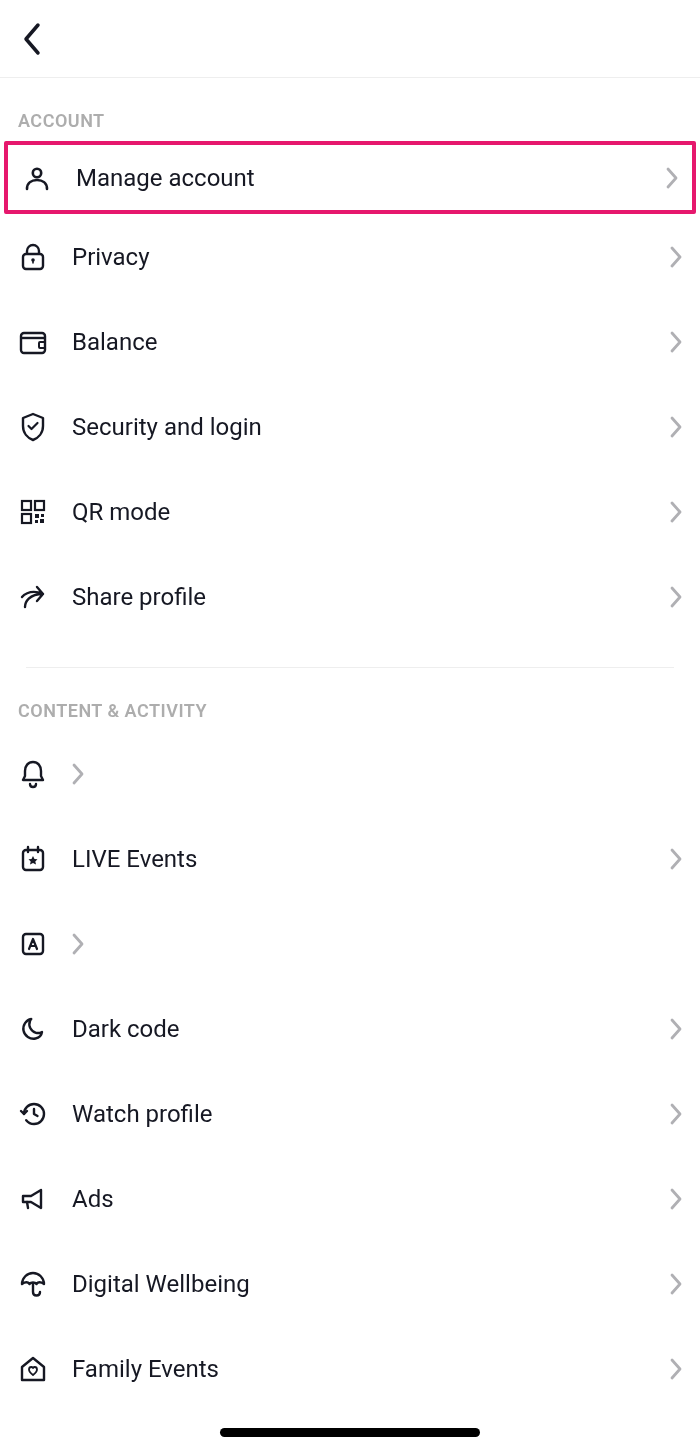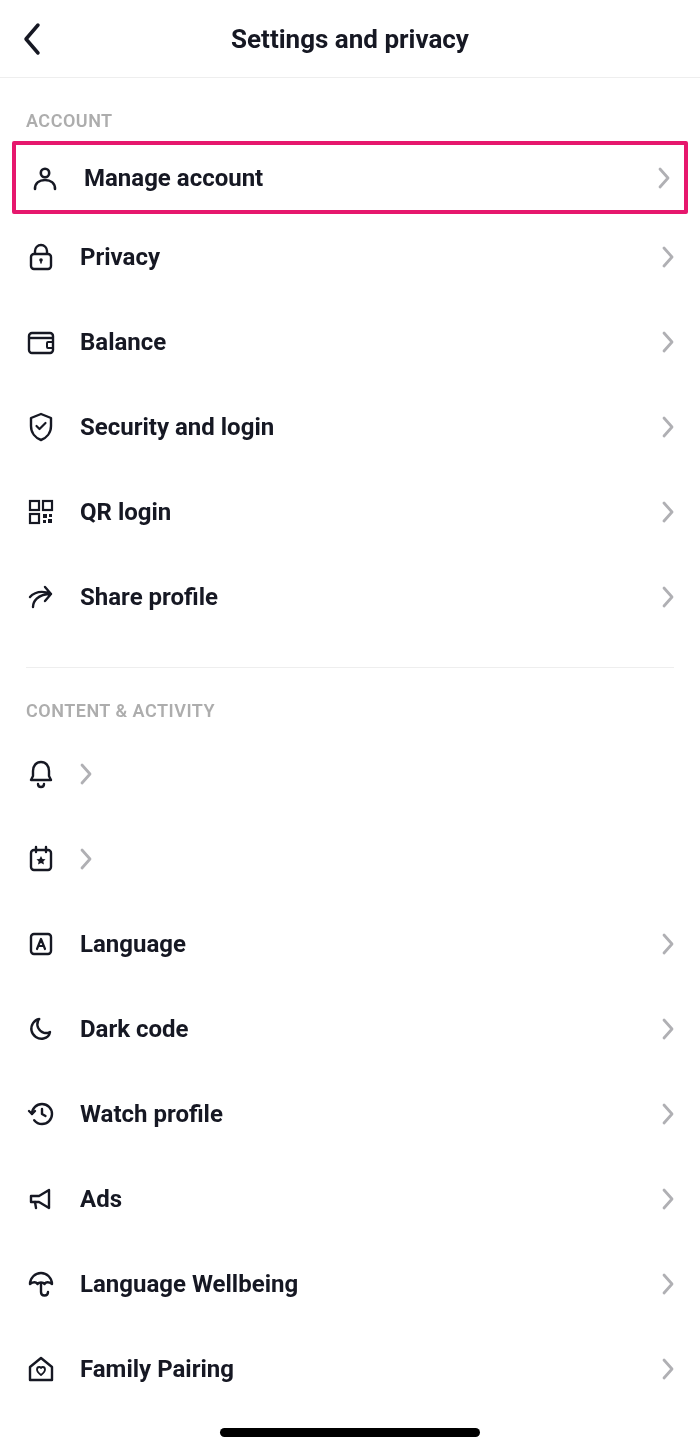--- a/index.html
+++ b/index.html
@@ -32,21 +32,21 @@
       display: flex;
       align-items: center;
       justify-content: center;
     }
     .page-title {
       font-size: 26px;
       font-weight: 700;
       color: #161823;
     }
     .section {
-      padding: 0 26px;
+      padding: 0 18px;
     }
     .section-header {
       font-size: 18px;
       font-weight: 600;
       color: #adadad;
       letter-spacing: 0.5px;
       padding: 32px 0 10px 0;
     }
     .divider {
       height: 1px;
@@ -74,21 +74,21 @@
       display: flex;
       align-items: center;
       justify-content: center;
       margin-right: 24px;
       flex-shrink: 0;
     }
     .row-label {
       font-size: 24px;
       color: #161823;
       flex: 1;
-      font-weight: 700;
+      font-weight: 400;
     }
     .chevron {
       flex-shrink: 0;
     }
     .home-indicator {
       position: absolute;
       bottom: 12px;
       left: 50%;
       transform: translateX(-50%);
       width: 260px;
@@ -100,21 +100,20 @@
   </style>
 </head>
 <body>
 
 <div class="header">
   <div class="back-btn">
     <svg width="20" height="34" viewBox="0 0 20 34" fill="none">
       <path d="M16 3 L4 17 L16 31" stroke="#161823" stroke-width="3.5" stroke-linecap="round" stroke-linejoin="round"></path>
     </svg>
   </div>
-  <div class="page-title">Settings and privacy</div>
 </div>
 
 <div class="section">
   <div class="section-header">ACCOUNT</div>
 
   <div class="row highlighted">
     <div class="row-icon">
       <svg width="28" height="28" viewBox="0 0 28 28" fill="none">
         <circle cx="14" cy="9" r="4.2" stroke="#161823" stroke-width="2.6"></circle>
         <path d="M4 25 C4 19 8.5 16 14 16 C19.5 16 24 19 24 25" stroke="#161823" stroke-width="2.6" stroke-linecap="round"></path>
@@ -181,21 +180,21 @@
       <svg width="26" height="26" viewBox="0 0 26 26" fill="none">
         <rect x="2" y="2" width="9" height="9" stroke="#161823" stroke-width="2.2"></rect>
         <rect x="15" y="2" width="9" height="9" stroke="#161823" stroke-width="2.2"></rect>
         <rect x="2" y="15" width="9" height="9" stroke="#161823" stroke-width="2.2"></rect>
         <rect x="15" y="15" width="4" height="4" fill="#161823"></rect>
         <rect x="21" y="15" width="3" height="3" fill="#161823"></rect>
         <rect x="15" y="21" width="3" height="3" fill="#161823"></rect>
         <rect x="20" y="20" width="4" height="4" fill="#161823"></rect>
       </svg>
     </div>
-    <div class="row-label">QR login</div>
+    <div class="row-label">QR mode</div>
     <div class="chevron">
       <svg width="12" height="22" viewBox="0 0 12 22" fill="none">
           <path d="M2 2 L10 11 L2 20" stroke="#b0b0b4" stroke-width="2.8" stroke-linecap="round" stroke-linejoin="round"></path>
         </svg>
     </div>
   </div>
 
   <div class="row">
     <div class="row-icon">
       <svg width="28" height="26" viewBox="0 0 28 26" fill="none">
@@ -231,35 +230,35 @@
   </div>
 
   <div class="row">
     <div class="row-icon">
       <svg width="26" height="28" viewBox="0 0 26 28" fill="none">
         <rect x="3" y="5" width="20" height="20" rx="3" stroke="#161823" stroke-width="2.4"></rect>
         <path d="M8 2 V7 M18 2 V7" stroke="#161823" stroke-width="2.4" stroke-linecap="round"></path>
         <path d="M13 11 L14.5 14 L17.5 14.3 L15.3 16.5 L16 19.5 L13 18 L10 19.5 L10.7 16.5 L8.5 14.3 L11.5 14 Z" fill="#161823"></path>
       </svg>
     </div>
+    <div class="row-label">LIVE Events</div>
     <div class="chevron">
       <svg width="12" height="22" viewBox="0 0 12 22" fill="none">
           <path d="M2 2 L10 11 L2 20" stroke="#b0b0b4" stroke-width="2.8" stroke-linecap="round" stroke-linejoin="round"></path>
         </svg>
     </div>
   </div>
 
   <div class="row">
     <div class="row-icon">
       <svg width="26" height="26" viewBox="0 0 26 26" fill="none">
         <rect x="3" y="3" width="20" height="20" rx="3" stroke="#161823" stroke-width="2.4"></rect>
         <path d="M9 18 L13 8 L17 18 M10.5 15 H15.5" stroke="#161823" stroke-width="2.2" stroke-linecap="round" stroke-linejoin="round"></path>
       </svg>
     </div>
-    <div class="row-label">Language</div>
     <div class="chevron">
       <svg width="12" height="22" viewBox="0 0 12 22" fill="none">
           <path d="M2 2 L10 11 L2 20" stroke="#b0b0b4" stroke-width="2.8" stroke-linecap="round" stroke-linejoin="round"></path>
         </svg>
     </div>
   </div>
 
   <div class="row">
     <div class="row-icon">
       <svg width="26" height="26" viewBox="0 0 26 26" fill="none">
@@ -305,36 +304,36 @@
     </div>
   </div>
 
   <div class="row">
     <div class="row-icon">
       <svg width="28" height="28" viewBox="0 0 28 28" fill="none">
         <path d="M3 14 C3 8 8 3 14 3 C20 3 25 8 25 14 C22 12 19 12 17.5 14 C16 12 12 12 10.5 14 C9 12 6 12 3 14 Z" stroke="#161823" stroke-width="2.4" stroke-linejoin="round"></path>
         <path d="M14 14 V22 C14 24 15.5 25.5 17.5 25.5 C19.5 25.5 21 24 21 22" stroke="#161823" stroke-width="2.4" stroke-linecap="round"></path>
       </svg>
     </div>
-    <div class="row-label">Language Wellbeing</div>
+    <div class="row-label">Digital Wellbeing</div>
     <div class="chevron">
       <svg width="12" height="22" viewBox="0 0 12 22" fill="none">
           <path d="M2 2 L10 11 L2 20" stroke="#b0b0b4" stroke-width="2.8" stroke-linecap="round" stroke-linejoin="round"></path>
         </svg>
     </div>
   </div>
 
   <div class="row">
     <div class="row-icon">
       <svg width="28" height="28" viewBox="0 0 28 28" fill="none">
         <path d="M14 3 L25 12 V25 H3 V12 Z" stroke="#161823" stroke-width="2.4" stroke-linejoin="round"></path>
         <path d="M14 20 C14 20 10 17 10 14.5 C10 13 11 12 12.3 12 C13 12 13.6 12.4 14 13 C14.4 12.4 15 12 15.7 12 C17 12 18 13 18 14.5 C18 17 14 20 14 20 Z" stroke="#161823" stroke-width="1.8" stroke-linejoin="round"></path>
       </svg>
     </div>
-    <div class="row-label">Family Pairing</div>
+    <div class="row-label">Family Events</div>
     <div class="chevron">
       <svg width="12" height="22" viewBox="0 0 12 22" fill="none">
           <path d="M2 2 L10 11 L2 20" stroke="#b0b0b4" stroke-width="2.8" stroke-linecap="round" stroke-linejoin="round"></path>
         </svg>
     </div>
   </div>
 </div>
 
 <div class="home-indicator"></div>
 

